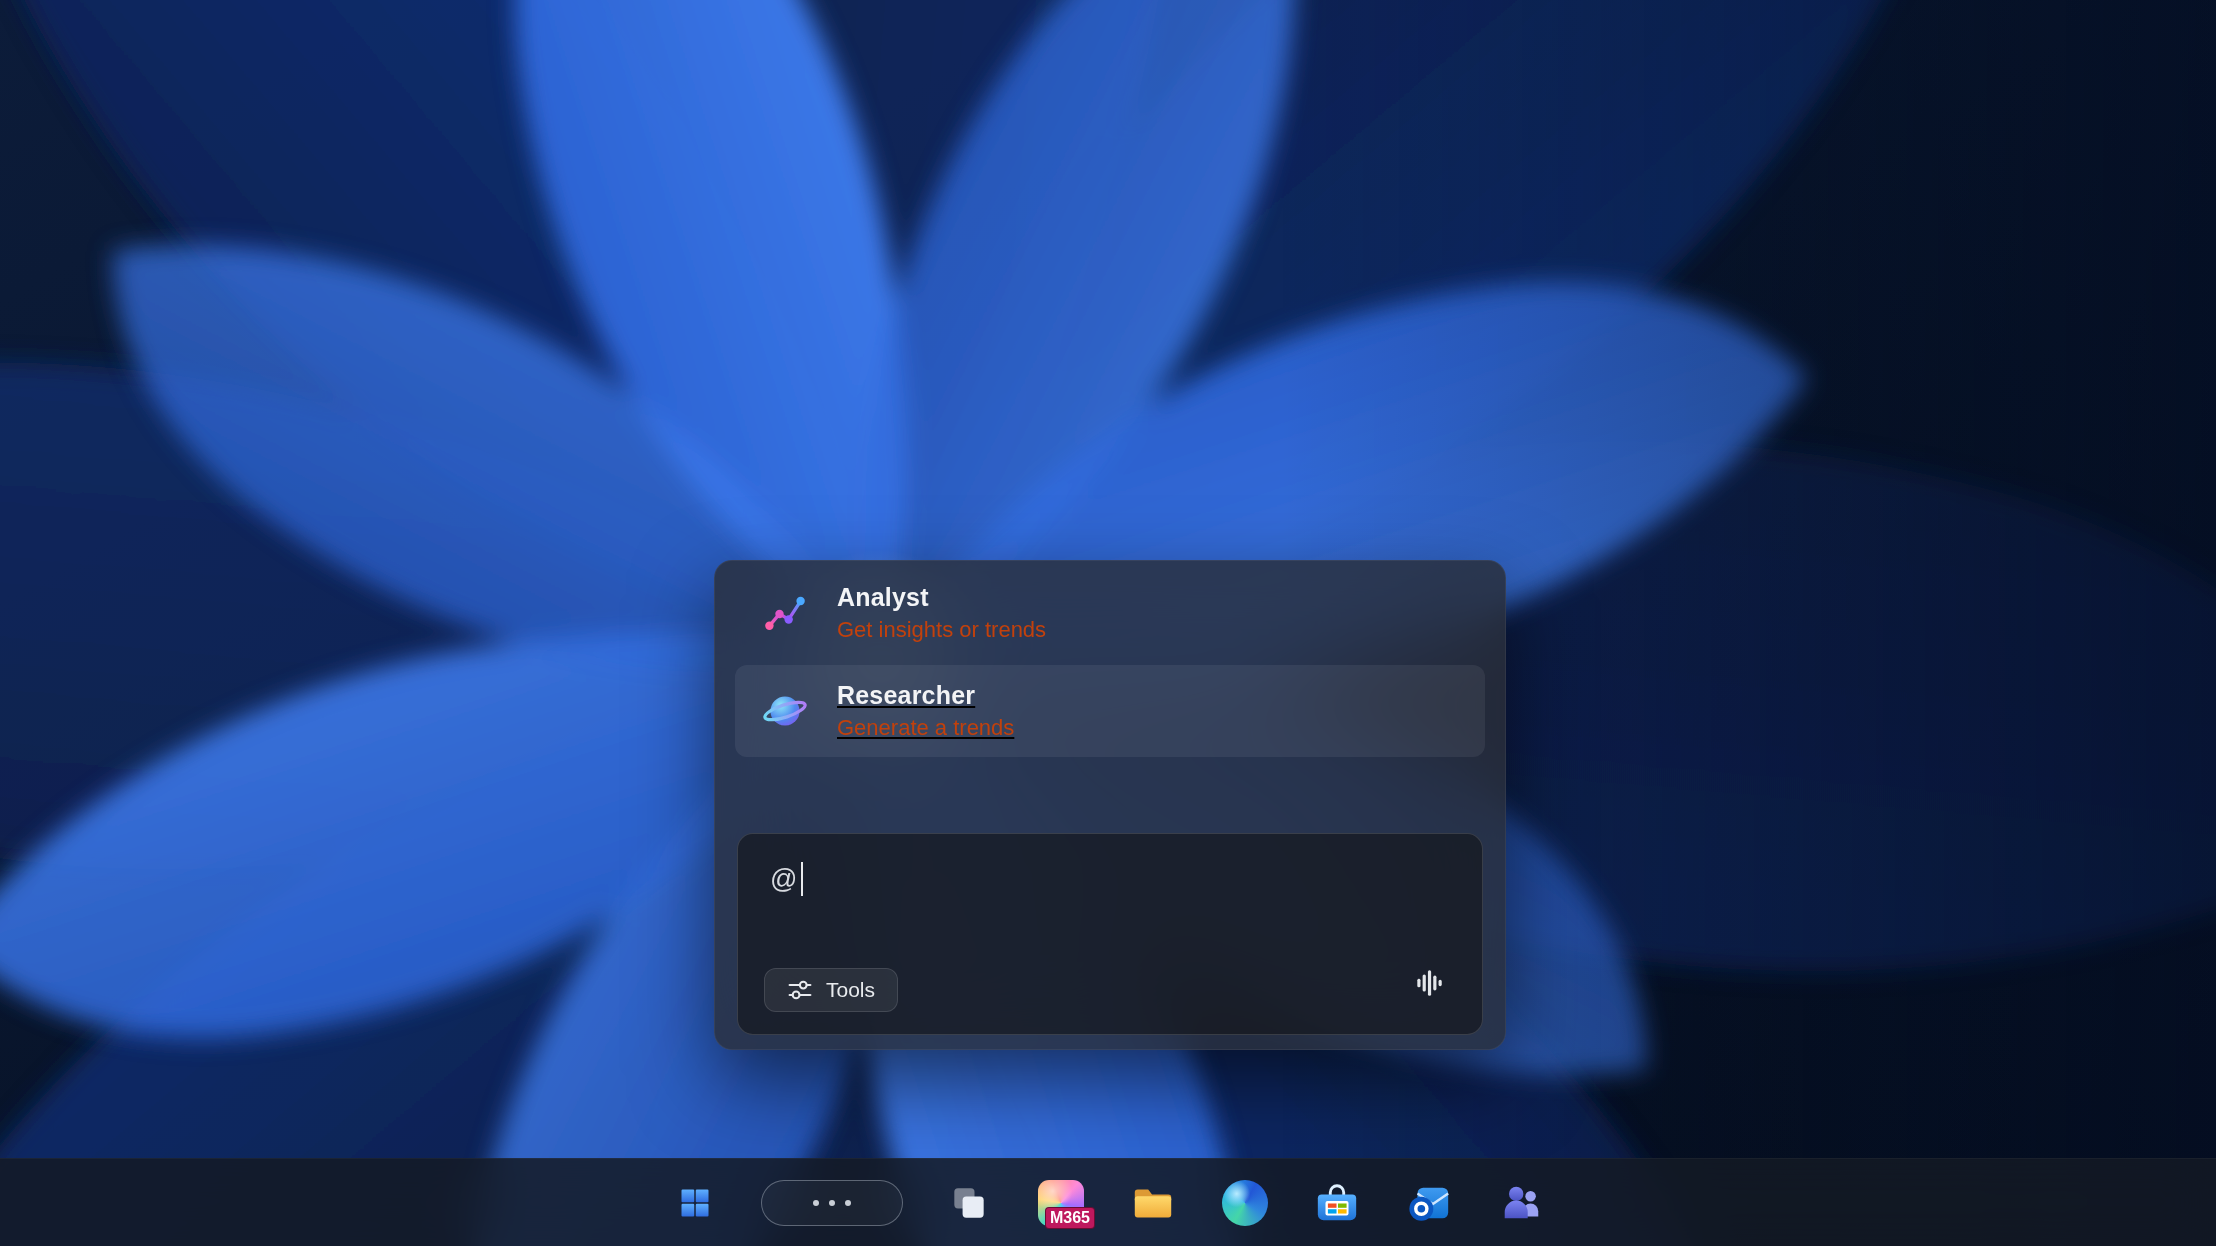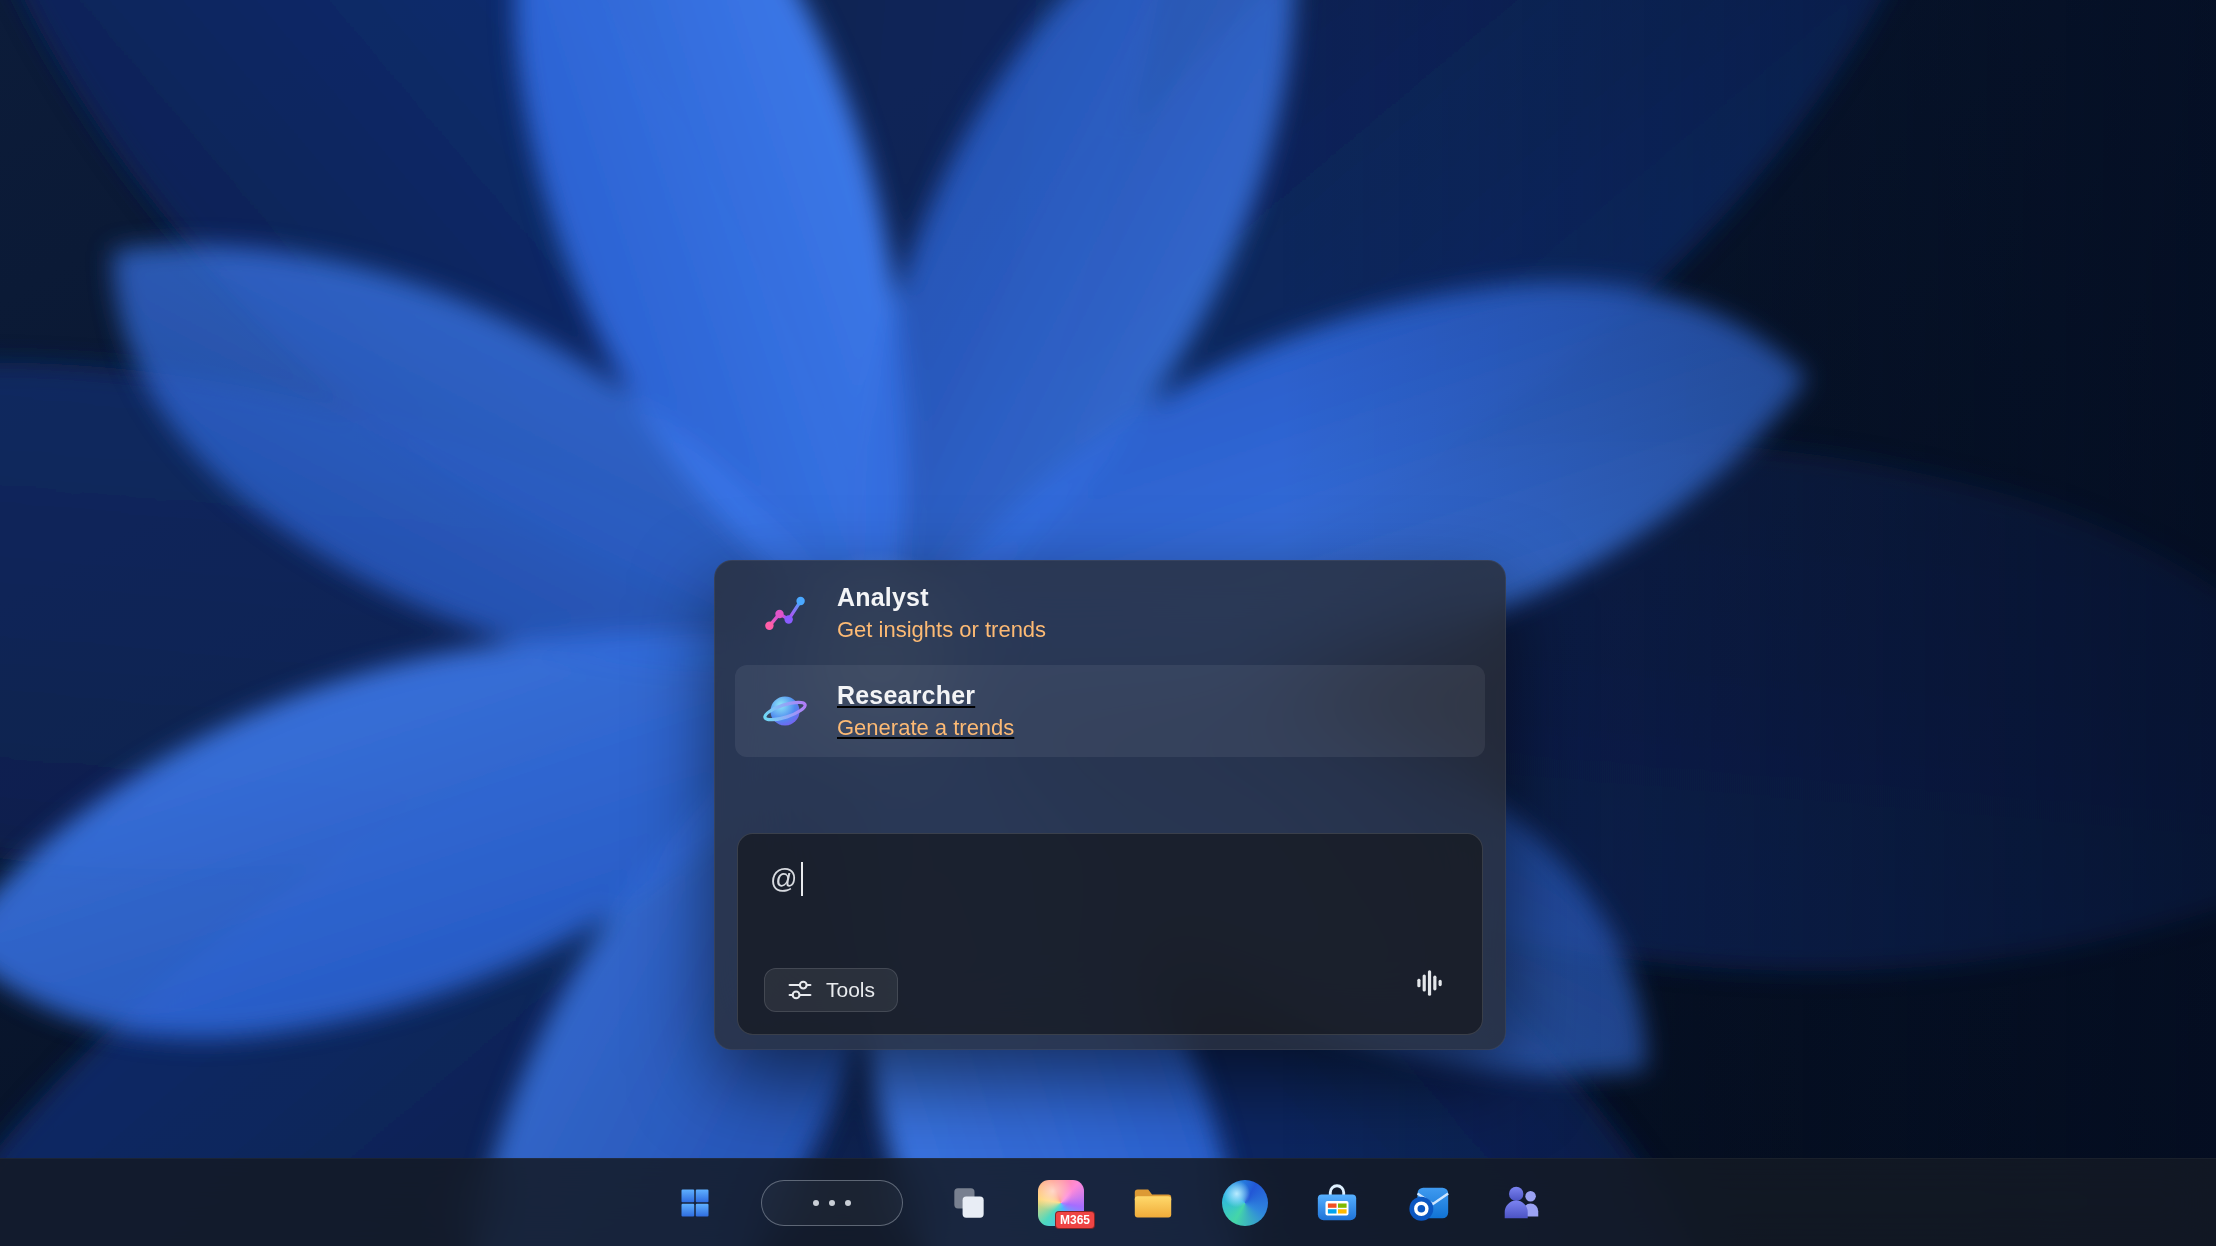--- a/index.html
+++ b/index.html
@@ -22,21 +22,21 @@
   }
   .agent-row {
     display:flex; align-items:center; gap:28px;
     margin:6px 20px; padding:16px 26px;
     border-radius:12px; cursor:pointer;
   }
   .agent-row.selected { background:rgba(255,255,255,0.065);text-decoration:underline; }
   .agent-icon { width:48px; height:48px; flex:0 0 48px; display:flex; align-items:center; justify-content:center; }
   .agent-text { display:flex; flex-direction:column; gap:5px; }
   .agent-name { font-size:25px; font-weight:700; color:#f3f4f6; letter-spacing:0.2px; }
-  .agent-desc { font-size:22px; color:#fdba74; }
+  .agent-desc { font-size:22px; color:#c2410c; }
 
   .composer {
     position:absolute; left:22px; right:22px; bottom:14px; height:202px;
     border-radius:16px;
     background:rgba(17,19,25,0.62);
     border:1px solid rgba(255,255,255,0.14);
   }
   .composer-text { position:absolute; top:28px; left:32px; display:flex; align-items:center; font-size:27px; color:#d8dbe0; }
   .caret { width:2px; height:34px; background:#e8eaed; margin-left:4px; animation:blink 1.1s steps(1) infinite; }
   @keyframes blink { 50% { opacity:0; } }
@@ -82,21 +82,21 @@
       conic-gradient(from 210deg, #45d6a8, #2bb3e8, #2257d6, #2f87dd, #45d6a8);
   }
   .m365-icon {
     width:46px; height:46px; border-radius:11px;
     background:
       radial-gradient(circle at 32% 24%, rgba(255,255,255,0.6), rgba(255,255,255,0) 42%),
       conic-gradient(from 40deg, #ff8ad8, #a56dff, #4db5ff, #4dd9c0, #ffd36e, #ff8a7a, #ff8ad8);
   }
   .m365-badge {
     position:absolute; right:-8px; bottom:0;
-    background:#ef4444; color:#fff; font-size:12px; font-weight:700;
+    background:#be185d; color:#fff; font-size:16px; font-weight:700;
     padding:2px 4px; border-radius:4px; line-height:1;
     border:1px solid rgba(0,0,0,0.45);
   }
 </style>
 </head>
 <body>
 
 <div class="screen">
 
   <div class="wallpaper">

